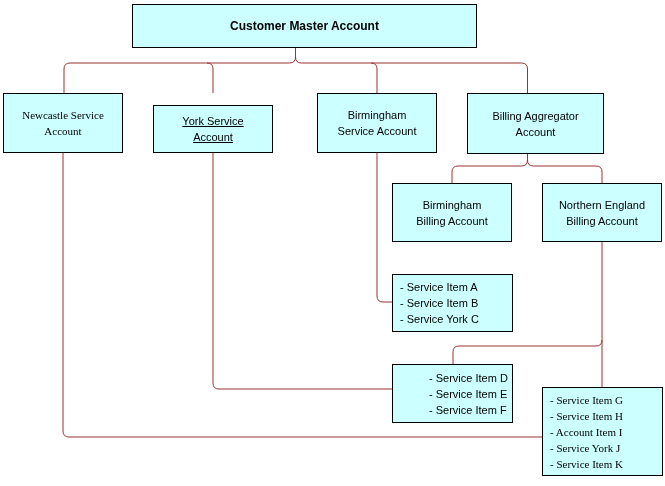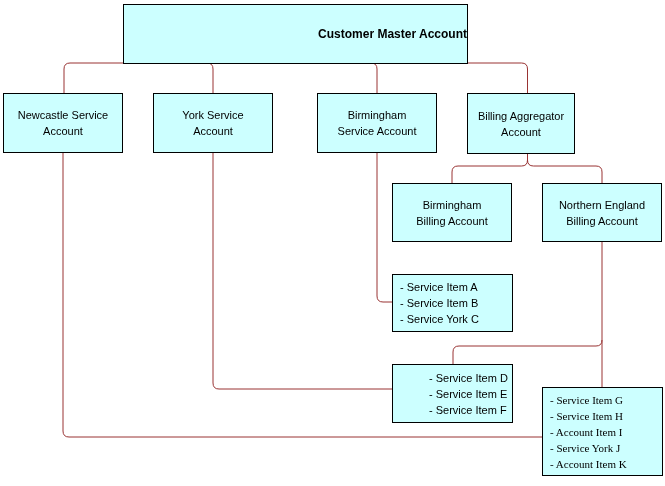--- a/index.html
+++ b/index.html
@@ -77,40 +77,40 @@
     <path d="M527.5,154 L527.5,160"></path>
     <path d="M527.5,160 Q527.5,166 521.5,166 L458,166 Q452,166 452,172 L452,183"></path>
     <path d="M527.5,160 Q527.5,166 533.5,166 L596,166 Q602,166 602,172 L602,183"></path>
     <path d="M377,153 L377,296 Q377,302 383,302 L392,302"></path>
     <path d="M213,153 L213,383 Q213,389 219,389 L392,389"></path>
     <path d="M63,153 L63,431 Q63,437 69,437 L542,437"></path>
     <path d="M602,242 L602,393"></path>
     <path d="M602,340 Q602,346 596,346 L459,346 Q453,346 453,352 L453,364"></path>
   </svg>
 
-  <div class="node title-node" style="left:123px; top:4px; width:345px; height:60px;justify-content:flex-end;">
+  <div class="node title-node" style="left:132px; top:4px; width:345px; height:44px;">
     <span class="label">Customer Master Account</span>
   </div>
 
-  <div class="node" style="left:3px; top:93px; width:120px; height:60px;">
+  <div class="node" style="left:3px; top:93px; width:120px; height:60px;font-family:Liberation Serif, serif;">
     <span class="label">Newcastle Service
 Account</span>
   </div>
 
-  <div class="node" style="left:153px; top:93px; width:120px; height:60px;">
+  <div class="node" style="left:153px; top:105px; width:120px; height:48px;text-decoration:underline;">
     <span class="label">York Service
 Account</span>
   </div>
 
   <div class="node" style="left:317px; top:93px; width:120px; height:60px;">
     <span class="label">Birmingham
 Service Account</span>
   </div>
 
-  <div class="node" style="left:467px; top:93px; width:108px; height:61px;">
+  <div class="node" style="left:467px; top:93px; width:137px; height:61px;">
     <span class="label">Billing Aggregator
 Account</span>
   </div>
 
   <div class="node" style="left:392px; top:183px; width:120px; height:59px;">
     <span class="label">Birmingham
 Billing Account</span>
   </div>
 
   <div class="node" style="left:542px; top:183px; width:120px; height:59px;">
@@ -133,17 +133,17 @@
         <div class="item-line">- Service Item F</div>
       </div>
   </div>
 
   <div class="node items-node" style="left:542px; top:387px; width:121px; height:89px;font-family:Liberation Serif, serif;">
     <div class="lines">
         <div class="item-line">- Service Item G</div>
         <div class="item-line">- Service Item H</div>
         <div class="item-line">- Account Item I</div>
         <div class="item-line">- Service York J</div>
-        <div class="item-line">- Account Item K</div>
+        <div class="item-line">- Service Item K</div>
       </div>
   </div>
 
 </div>
 
 </body></html>

